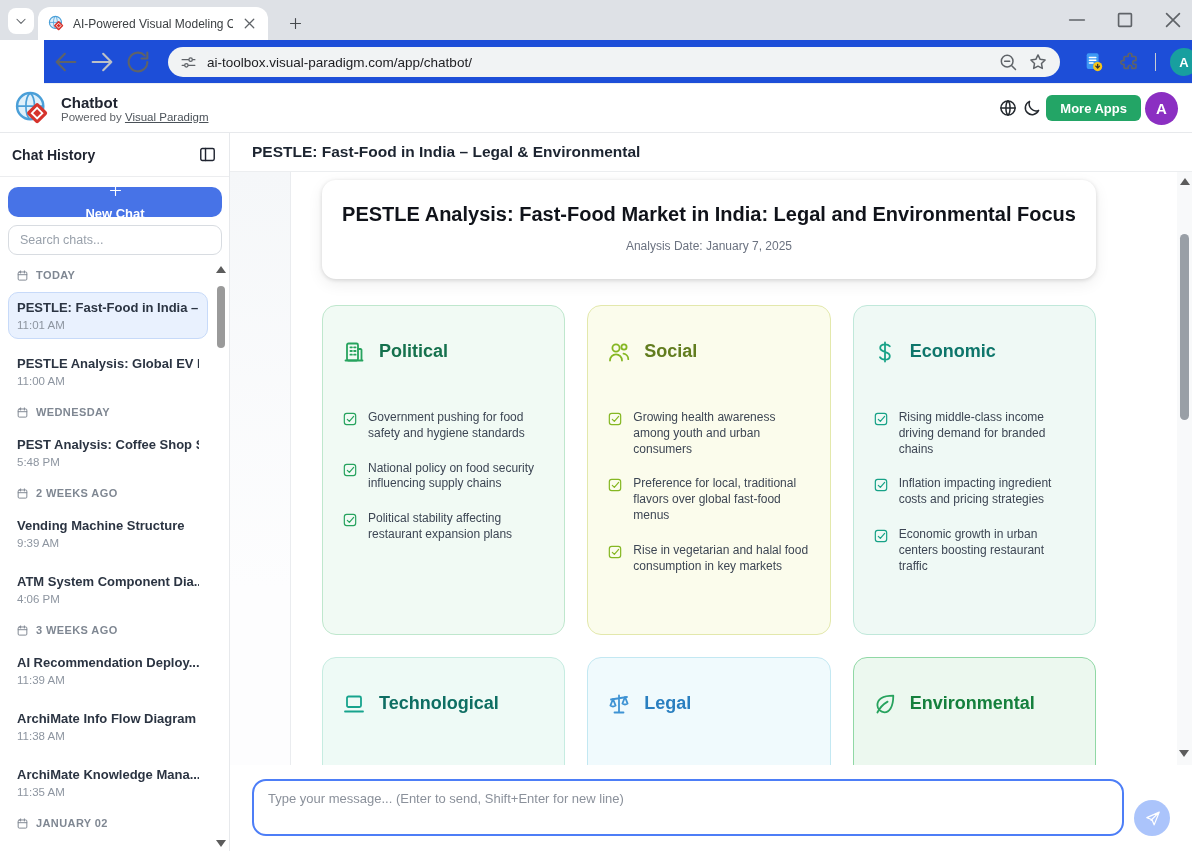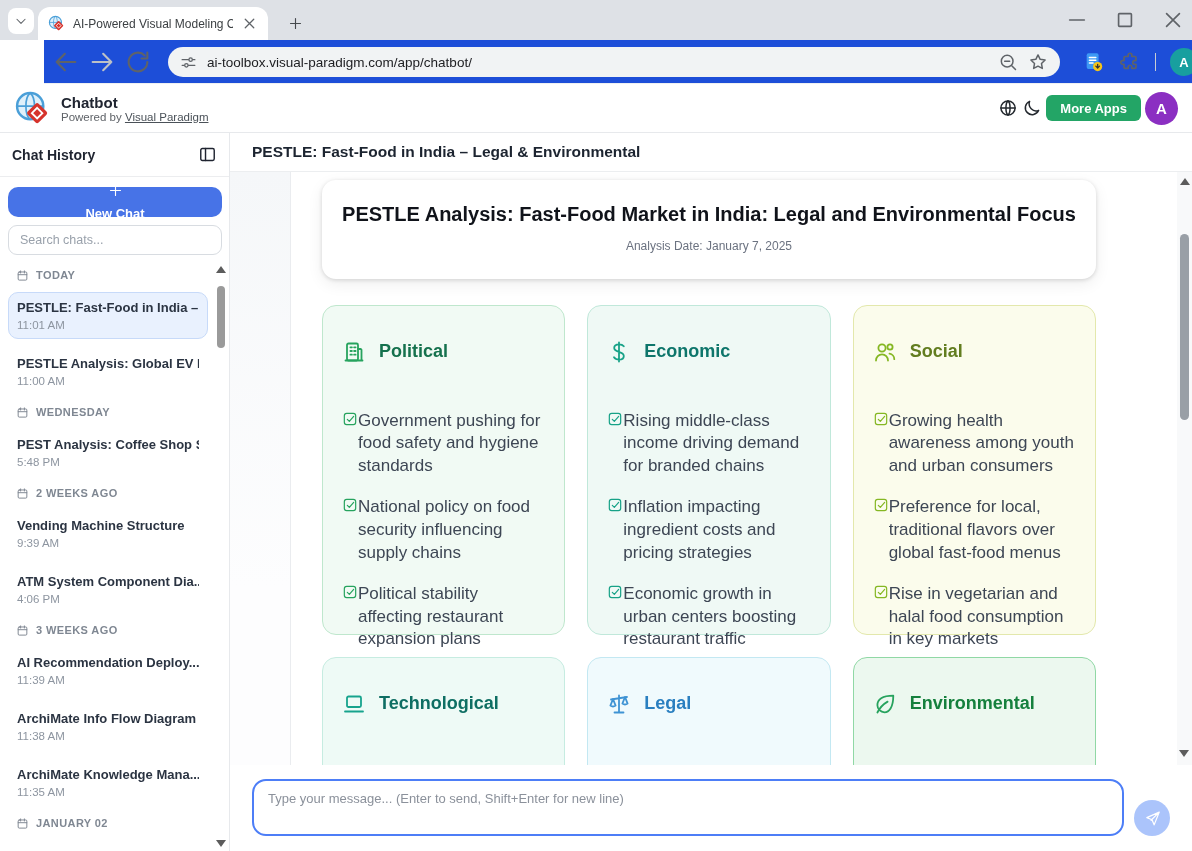--- a/index.html
+++ b/index.html
@@ -88,21 +88,21 @@
             background:linear-gradient(#f5f7f9, #fdfdfe 70%); border-right:1px solid #eaecef; }
   .doc { position:absolute; left:92px; top:8px; width:774px; }
   .title-card { background:#fff; border-radius:14px; padding:21px 18px 26px;
                 box-shadow:0 1px 4px rgba(0,0,0,.14), 0 5px 16px rgba(0,0,0,.07); margin-bottom:26px; }
   .title-card h1 { font-size:20px; font-weight:700; color:#10131a; text-align:center; line-height:1.38; }
   .analysis-date { margin-top:10px; font-size:12px; color:#6b7280; text-align:center; }
   .cards { display:grid; grid-template-columns:repeat(3,1fr); gap:22px; }
   .card { height:330px; border-radius:14px; border:1px solid var(--bd); background:var(--bg); padding:24px 19px; }
   .card-head { display:flex; align-items:center; gap:13px; margin:10px 0 46px; font-size:18px; font-weight:700; color:var(--tc); }
   .card-head .icon { width:24px; height:24px; color:var(--ic); flex:none; }
-  .card-item { display:flex; margin-bottom:19px; font-size:17px; line-height:1.33; color:#3d4654; }
+  .card-item { display:flex; gap:10px; margin-bottom:19px; font-size:12px; line-height:1.33; color:#3d4654; }
   .card-item .icon { width:16px; height:16px; color:var(--ic); flex:none; margin-top:1px; }
 
   .scroll-main { position:absolute; right:0; top:0; bottom:0; width:15px; background:#f8f9fa; }
   .scroll-main .tri-up { margin-top:6px; }
   .scroll-main .tri-down { left:2px; bottom:8px; }
   .main-thumb { position:absolute; left:3px; top:62px; width:9px; height:186px; border-radius:5px; background:#999fa6; }
 
   .composer { position:absolute; left:0; right:0; bottom:0; height:86px; background:#fff; }
   .composer textarea { position:absolute; left:22px; top:14px; width:872px; height:57px; border:2px solid #4d7ef7;
                        border-radius:14px; padding:10px 14px; font-size:13px; font-family:inherit; color:#333;
@@ -424,57 +424,20 @@
                 <div class="card-item">
                   <span class="icon">
                     <svg viewBox="0 0 24 24" fill="none" stroke="currentColor" stroke-width="1.8" stroke-linecap="round" stroke-linejoin="round">
                       <rect x="3.5" y="3.5" width="17" height="17" rx="3.5"></rect>
                       <path d="m8 12.5 3 3 6.5-7.5"></path>
                     </svg>
                   </span>
                   <span>Political stability affecting restaurant expansion plans</span>
                 </div>
               </section>
-              <section class="card" style="--bg: #eff9f5; --bd: #c0e8da; --tc: #0e766b; --ic: #17a287;">
-                <div class="card-head">
-                  <span class="icon">
-                    <svg viewBox="0 0 24 24" fill="none" stroke="currentColor" stroke-width="1.8" stroke-linecap="round" stroke-linejoin="round">
-                      <path d="M12 2.5v19M16.8 6.2c-.9-1.2-2.6-1.9-4.8-1.9-2.7 0-4.8 1.4-4.8 3.7 0 4.8 9.6 2.8 9.6 7.9 0 2.3-2.1 3.7-4.8 3.7-2.3 0-4.1-.9-5-2.3"></path>
-                    </svg>
-                  </span>
-                  <span>Economic</span>
-                </div>
-                <div class="card-item">
-                  <span class="icon">
-                    <svg viewBox="0 0 24 24" fill="none" stroke="currentColor" stroke-width="1.8" stroke-linecap="round" stroke-linejoin="round">
-                      <rect x="3.5" y="3.5" width="17" height="17" rx="3.5"></rect>
-                      <path d="m8 12.5 3 3 6.5-7.5"></path>
-                    </svg>
-                  </span>
-                  <span>Rising middle-class income driving demand for branded chains</span>
-                </div>
-                <div class="card-item">
-                  <span class="icon">
-                    <svg viewBox="0 0 24 24" fill="none" stroke="currentColor" stroke-width="1.8" stroke-linecap="round" stroke-linejoin="round">
-                      <rect x="3.5" y="3.5" width="17" height="17" rx="3.5"></rect>
-                      <path d="m8 12.5 3 3 6.5-7.5"></path>
-                    </svg>
-                  </span>
-                  <span>Inflation impacting ingredient costs and pricing strategies</span>
-                </div>
-                <div class="card-item">
-                  <span class="icon">
-                    <svg viewBox="0 0 24 24" fill="none" stroke="currentColor" stroke-width="1.8" stroke-linecap="round" stroke-linejoin="round">
-                      <rect x="3.5" y="3.5" width="17" height="17" rx="3.5"></rect>
-                      <path d="m8 12.5 3 3 6.5-7.5"></path>
-                    </svg>
-                  </span>
-                  <span>Economic growth in urban centers boosting restaurant traffic</span>
-                </div>
-              </section>
               <section class="card" style="--bg: #fbfcec; --bd: #e3e8ac; --tc: #627d1f; --ic: #85b723;">
                 <div class="card-head">
                   <span class="icon">
                     <svg viewBox="0 0 24 24" fill="none" stroke="currentColor" stroke-width="1.8" stroke-linecap="round" stroke-linejoin="round">
                       <circle cx="9" cy="8" r="3.6"></circle>
                       <path d="M3 20.5c0-3.4 2.7-6.1 6-6.1s6 2.7 6 6.1"></path>
                       <circle cx="17" cy="7" r="2.6"></circle>
                       <path d="M16.5 13.7c2.7.4 4.8 2.7 4.8 5.5"></path>
                     </svg>
                   </span>
@@ -499,20 +462,57 @@
                   <span>Preference for local, traditional flavors over global fast-food menus</span>
                 </div>
                 <div class="card-item">
                   <span class="icon">
                     <svg viewBox="0 0 24 24" fill="none" stroke="currentColor" stroke-width="1.8" stroke-linecap="round" stroke-linejoin="round">
                       <rect x="3.5" y="3.5" width="17" height="17" rx="3.5"></rect>
                       <path d="m8 12.5 3 3 6.5-7.5"></path>
                     </svg>
                   </span>
                   <span>Rise in vegetarian and halal food consumption in key markets</span>
+                </div>
+              </section>
+              <section class="card" style="--bg: #eff9f5; --bd: #c0e8da; --tc: #0e766b; --ic: #17a287;">
+                <div class="card-head">
+                  <span class="icon">
+                    <svg viewBox="0 0 24 24" fill="none" stroke="currentColor" stroke-width="1.8" stroke-linecap="round" stroke-linejoin="round">
+                      <path d="M12 2.5v19M16.8 6.2c-.9-1.2-2.6-1.9-4.8-1.9-2.7 0-4.8 1.4-4.8 3.7 0 4.8 9.6 2.8 9.6 7.9 0 2.3-2.1 3.7-4.8 3.7-2.3 0-4.1-.9-5-2.3"></path>
+                    </svg>
+                  </span>
+                  <span>Economic</span>
+                </div>
+                <div class="card-item">
+                  <span class="icon">
+                    <svg viewBox="0 0 24 24" fill="none" stroke="currentColor" stroke-width="1.8" stroke-linecap="round" stroke-linejoin="round">
+                      <rect x="3.5" y="3.5" width="17" height="17" rx="3.5"></rect>
+                      <path d="m8 12.5 3 3 6.5-7.5"></path>
+                    </svg>
+                  </span>
+                  <span>Rising middle-class income driving demand for branded chains</span>
+                </div>
+                <div class="card-item">
+                  <span class="icon">
+                    <svg viewBox="0 0 24 24" fill="none" stroke="currentColor" stroke-width="1.8" stroke-linecap="round" stroke-linejoin="round">
+                      <rect x="3.5" y="3.5" width="17" height="17" rx="3.5"></rect>
+                      <path d="m8 12.5 3 3 6.5-7.5"></path>
+                    </svg>
+                  </span>
+                  <span>Inflation impacting ingredient costs and pricing strategies</span>
+                </div>
+                <div class="card-item">
+                  <span class="icon">
+                    <svg viewBox="0 0 24 24" fill="none" stroke="currentColor" stroke-width="1.8" stroke-linecap="round" stroke-linejoin="round">
+                      <rect x="3.5" y="3.5" width="17" height="17" rx="3.5"></rect>
+                      <path d="m8 12.5 3 3 6.5-7.5"></path>
+                    </svg>
+                  </span>
+                  <span>Economic growth in urban centers boosting restaurant traffic</span>
                 </div>
               </section>
               <section class="card" style="--bg: #eefaf6; --bd: #c6ece1; --tc: #0e6e63; --ic: #17a38d;">
                 <div class="card-head">
                   <span class="icon">
                     <svg viewBox="0 0 24 24" fill="none" stroke="currentColor" stroke-width="1.8" stroke-linecap="round" stroke-linejoin="round">
                       <rect x="5" y="4.5" width="14" height="10.5" rx="1.5"></rect>
                       <path d="M3 19.5h18"></path>
                     </svg>
                   </span>

